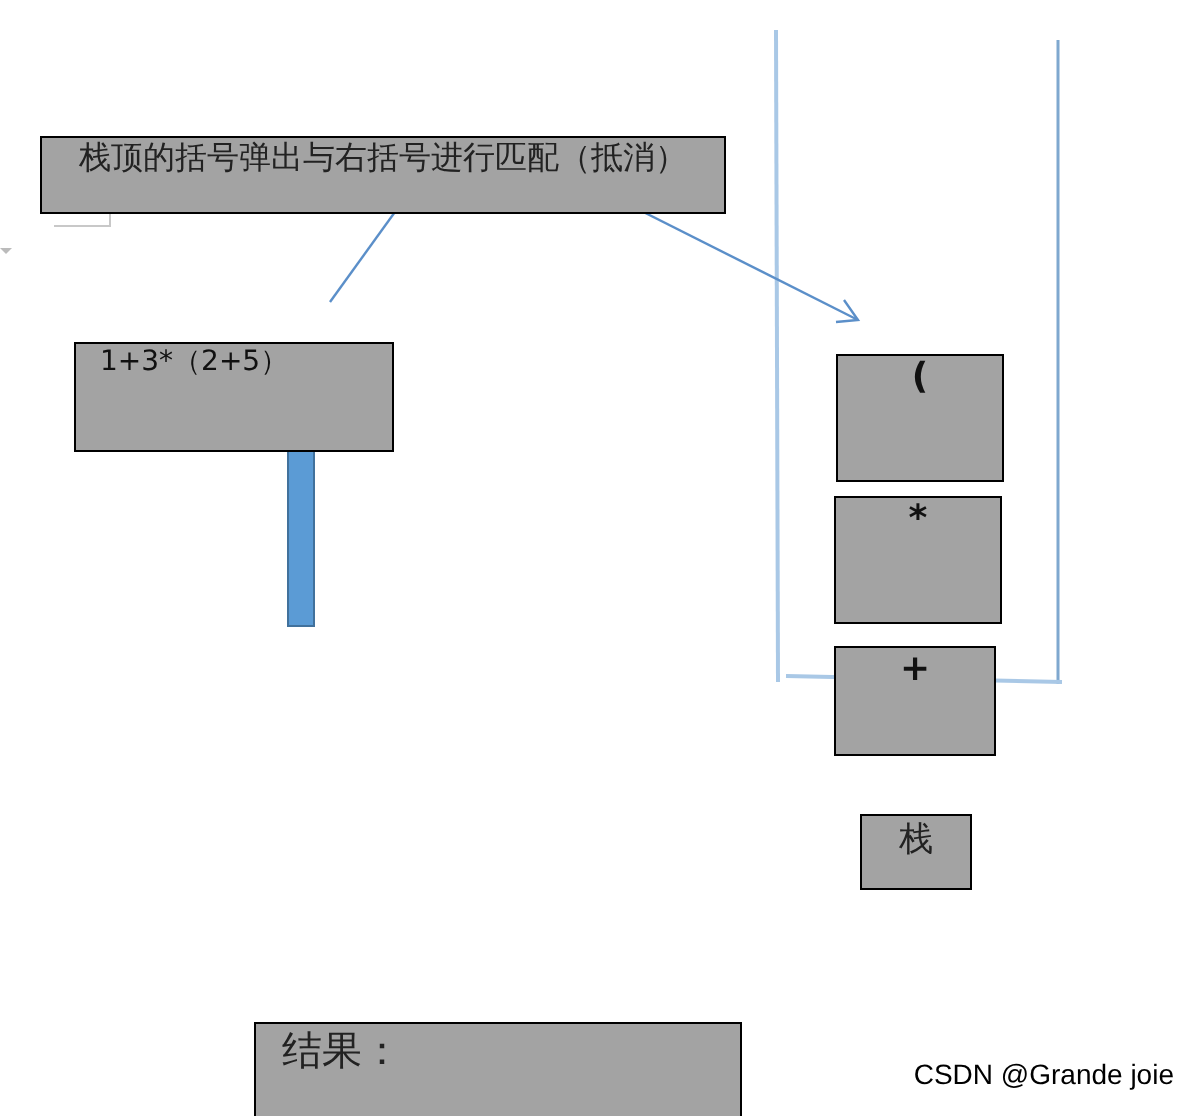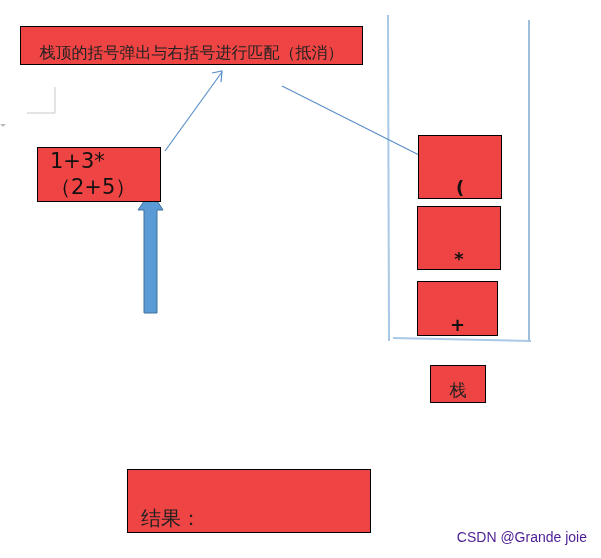--- a/index.html
+++ b/index.html
@@ -1,31 +1,31 @@
 <!DOCTYPE html>
 <html><head>
   <meta charset="utf-8">
   <style>
     html, body { margin: 0; padding: 0; background: #ffffff; }
     body { width: 601px; height: 558px; position: relative; overflow: hidden; }
     .box {
       position: absolute; box-sizing: border-box;
-      border: 1.5px solid #000; background: #ef4444;
-      display: flex; align-items: flex-end;
+      border: 1.5px solid #000; background: #a3a3a3;
+      display: flex; align-items: flex-start; margin-top: 42px;
     }
     .cjk { font-family: "DejaVu Serif", serif; color: #222; }
     .sans { font-family: "DejaVu Sans", sans-serif; color: #111; }
     #title-box { left: 20px; top: 26px; width: 343px; height: 39px; justify-content: center; font-size: 16px; }
-    #expr-box { left: 37px; top: 147px; width: 124px; height: 55px; padding-left: 12px; font-size: 21px; }
+    #expr-box { left: 37px; top: 129px; width: 160px; height: 55px; padding-left: 12px; font-size: 14px; }
     #result-box { left: 127px; top: 469px; width: 244px; height: 64px; padding-left: 13px; font-size: 20px; }
     .cell { justify-content: center; font-size: 18px; font-weight: bold; }
     #stack-label { left: 430px; top: 365px; width: 56px; height: 38px; justify-content: center; font-size: 17px; }
     #watermark {
       position: absolute; right: 14px; top: 529px;
-      font-family: "Liberation Sans", sans-serif; font-size: 14px; color: #4c1d95;
+      font-family: "Liberation Sans", sans-serif; font-size: 14px; color: #000000;
     }
     svg#overlay { position: absolute; left: 0; top: 0; }
   </style>
 </head>
 <body>
 
 <svg id="overlay" width="601" height="558">
 
   <polyline points="55,87 55,113 27,113" fill="none" stroke="#c8c8c8" stroke-width="1"></polyline>
   <polygon points="0,124 6,124 3,127" fill="#bbbbbb"></polygon>

